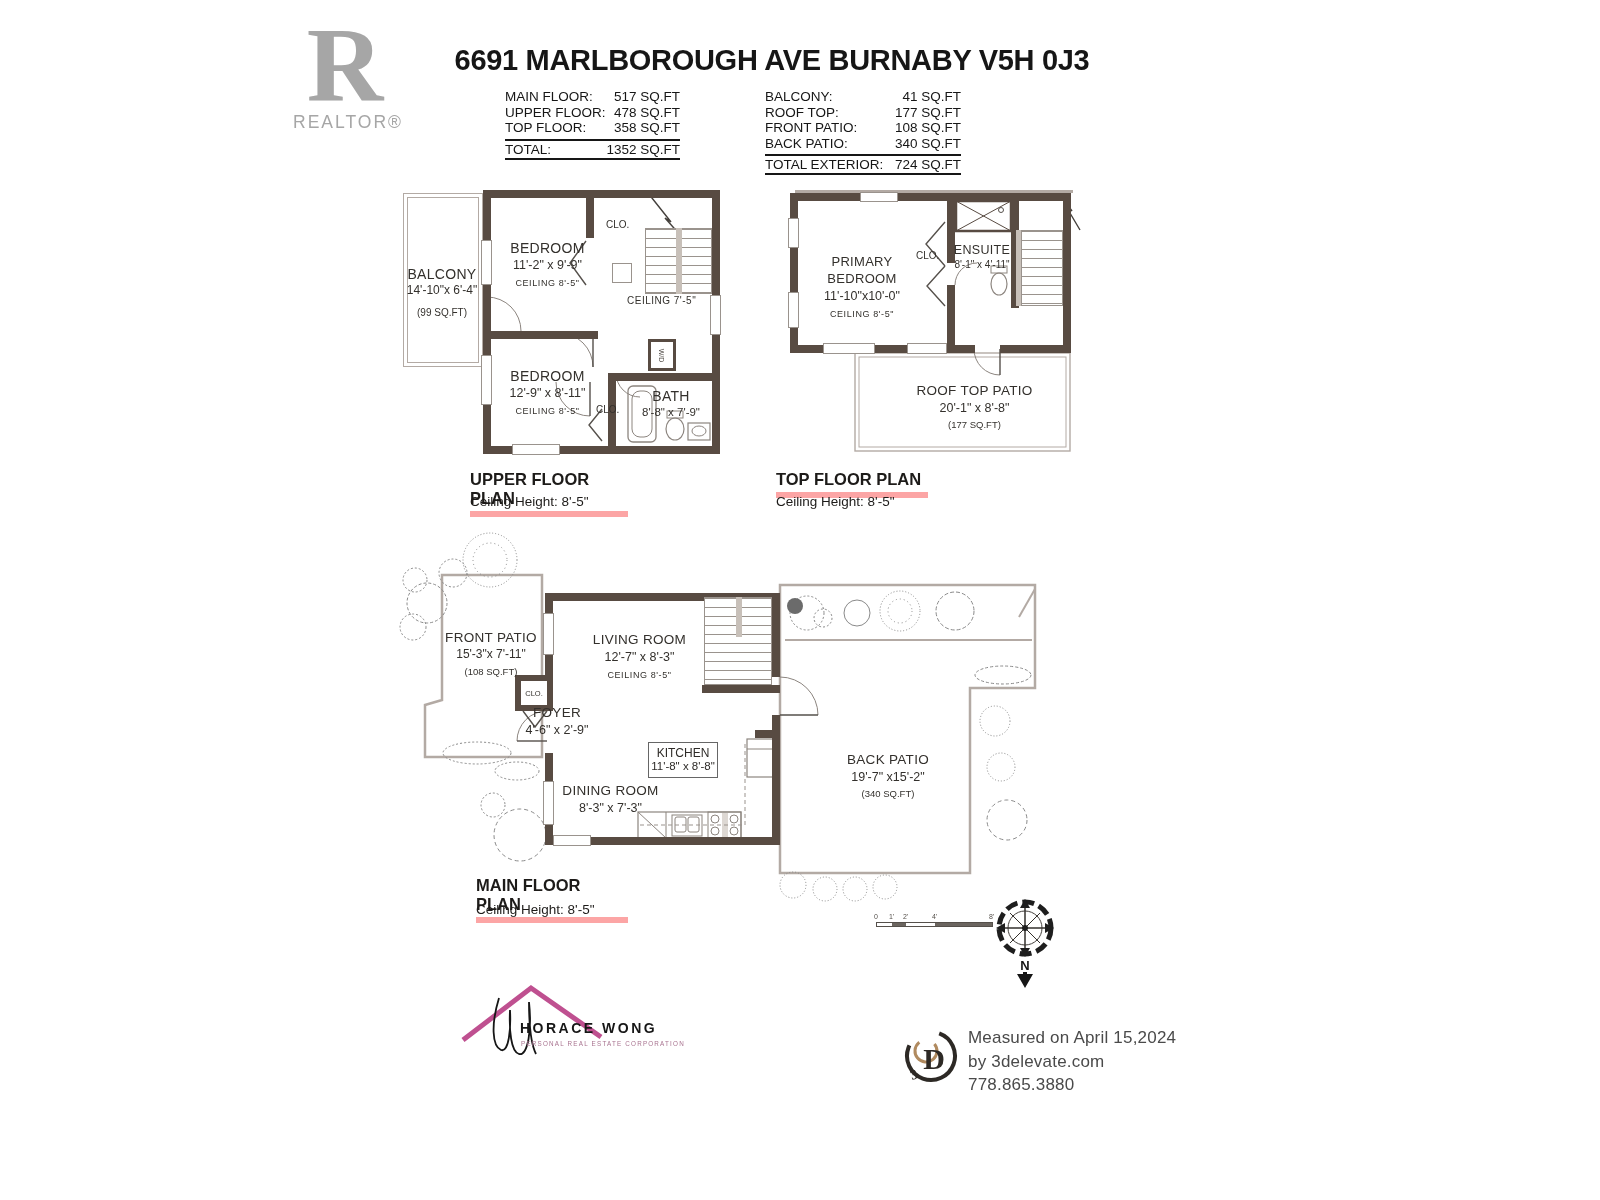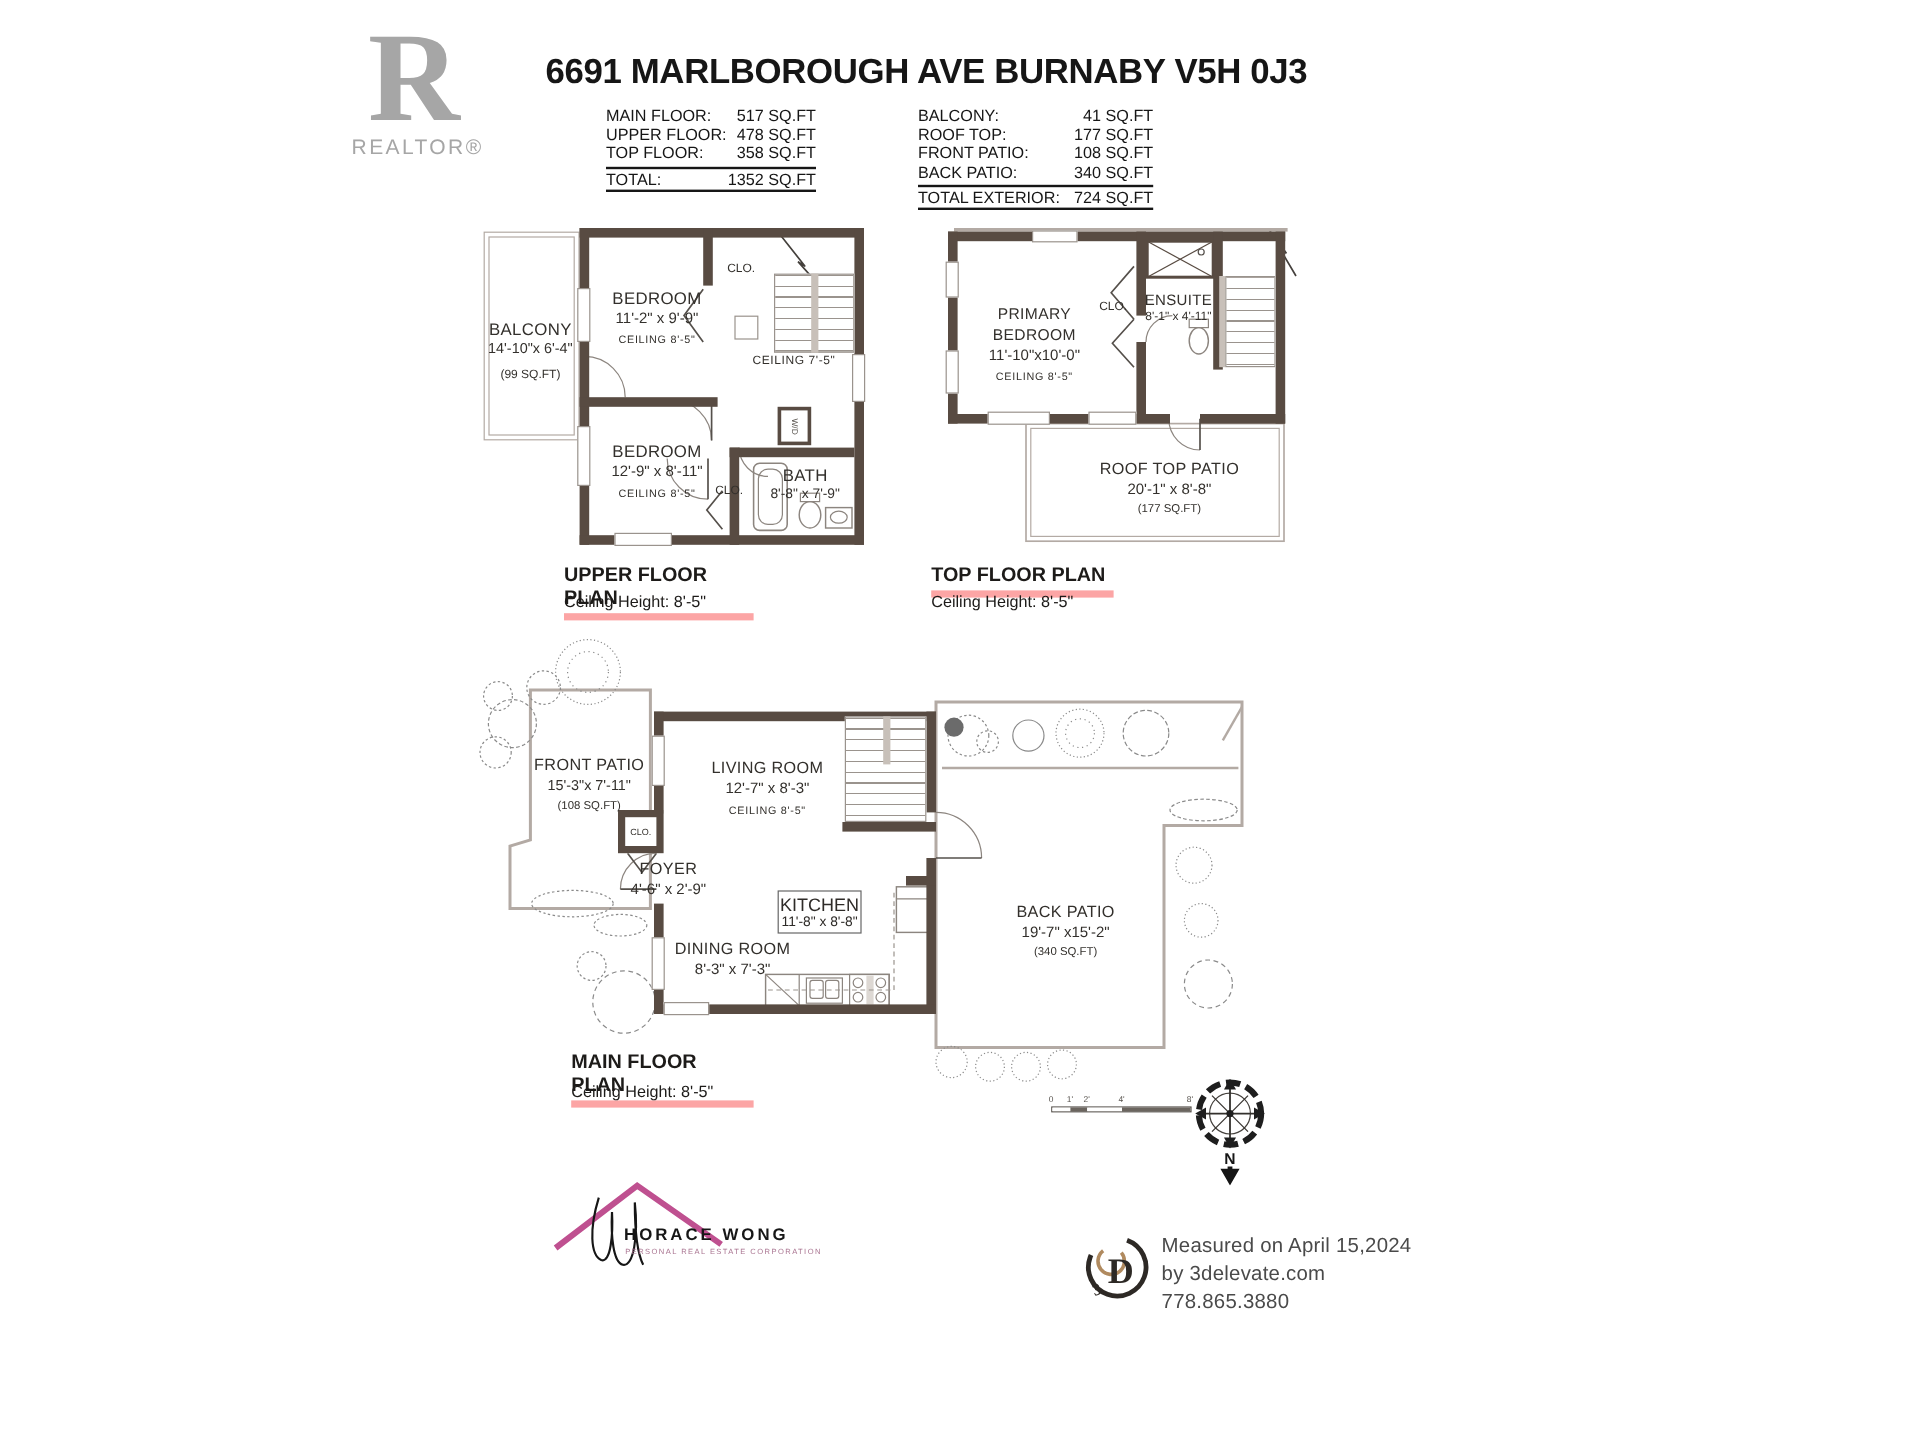--- a/index.html
+++ b/index.html
@@ -316,26 +316,26 @@
       <div class="rm-name" style="font-size:13.5px">FRONT PATIO</div>
       <div class="rm-dims" style="font-size:12px">15'-3"x 7'-11"</div>
       <div class="rm-area" style="margin-top:4px;font-size:9.5px">(108 SQ.FT)</div>
     </div>
     <div class="room-label" style="left:182px;top:106px;width:125px">
       <div class="rm-name" style="font-size:13.5px">LIVING ROOM</div>
       <div class="rm-dims"></div>
       <div class="rm-dims">12'-7" x 8'-3"</div>
       <div class="rm-ceil">CEILING  8'-5"</div>
     </div>
-    <div class="room-label" style="left:112px;top:190px;width:100px">
+    <div class="room-label" style="left:112px;top:179px;width:100px">
       <div class="rm-name" style="font-size:13.5px">FOYER</div>
       <div class="rm-dims">4'-6" x 2'-9"</div>
     </div>
     <div class="kitchen-box" style="left:253px;top:217px;width:70px;height:36px">
-      <div style="font-size:15px">KITCHEN</div>
+      <div style="font-size:12px">KITCHEN</div>
       <div style="font-size:11.5px">11'-8" x 8'-8"</div>
     </div>
     <div class="room-label" style="left:158px;top:257px;width:115px">
       <div class="rm-name" style="font-size:13.5px">DINING ROOM</div>
       <div class="rm-dims">8'-3" x 7'-3"</div>
     </div>
     <div class="room-label" style="left:428px;top:226px;width:130px">
       <div class="rm-name" style="font-size:13.5px">BACK PATIO</div>
       <div class="rm-dims">19'-7" x15'-2"</div>
       <div class="rm-area" style="margin-top:3px;font-size:9.5px">(340 SQ.FT)</div>

